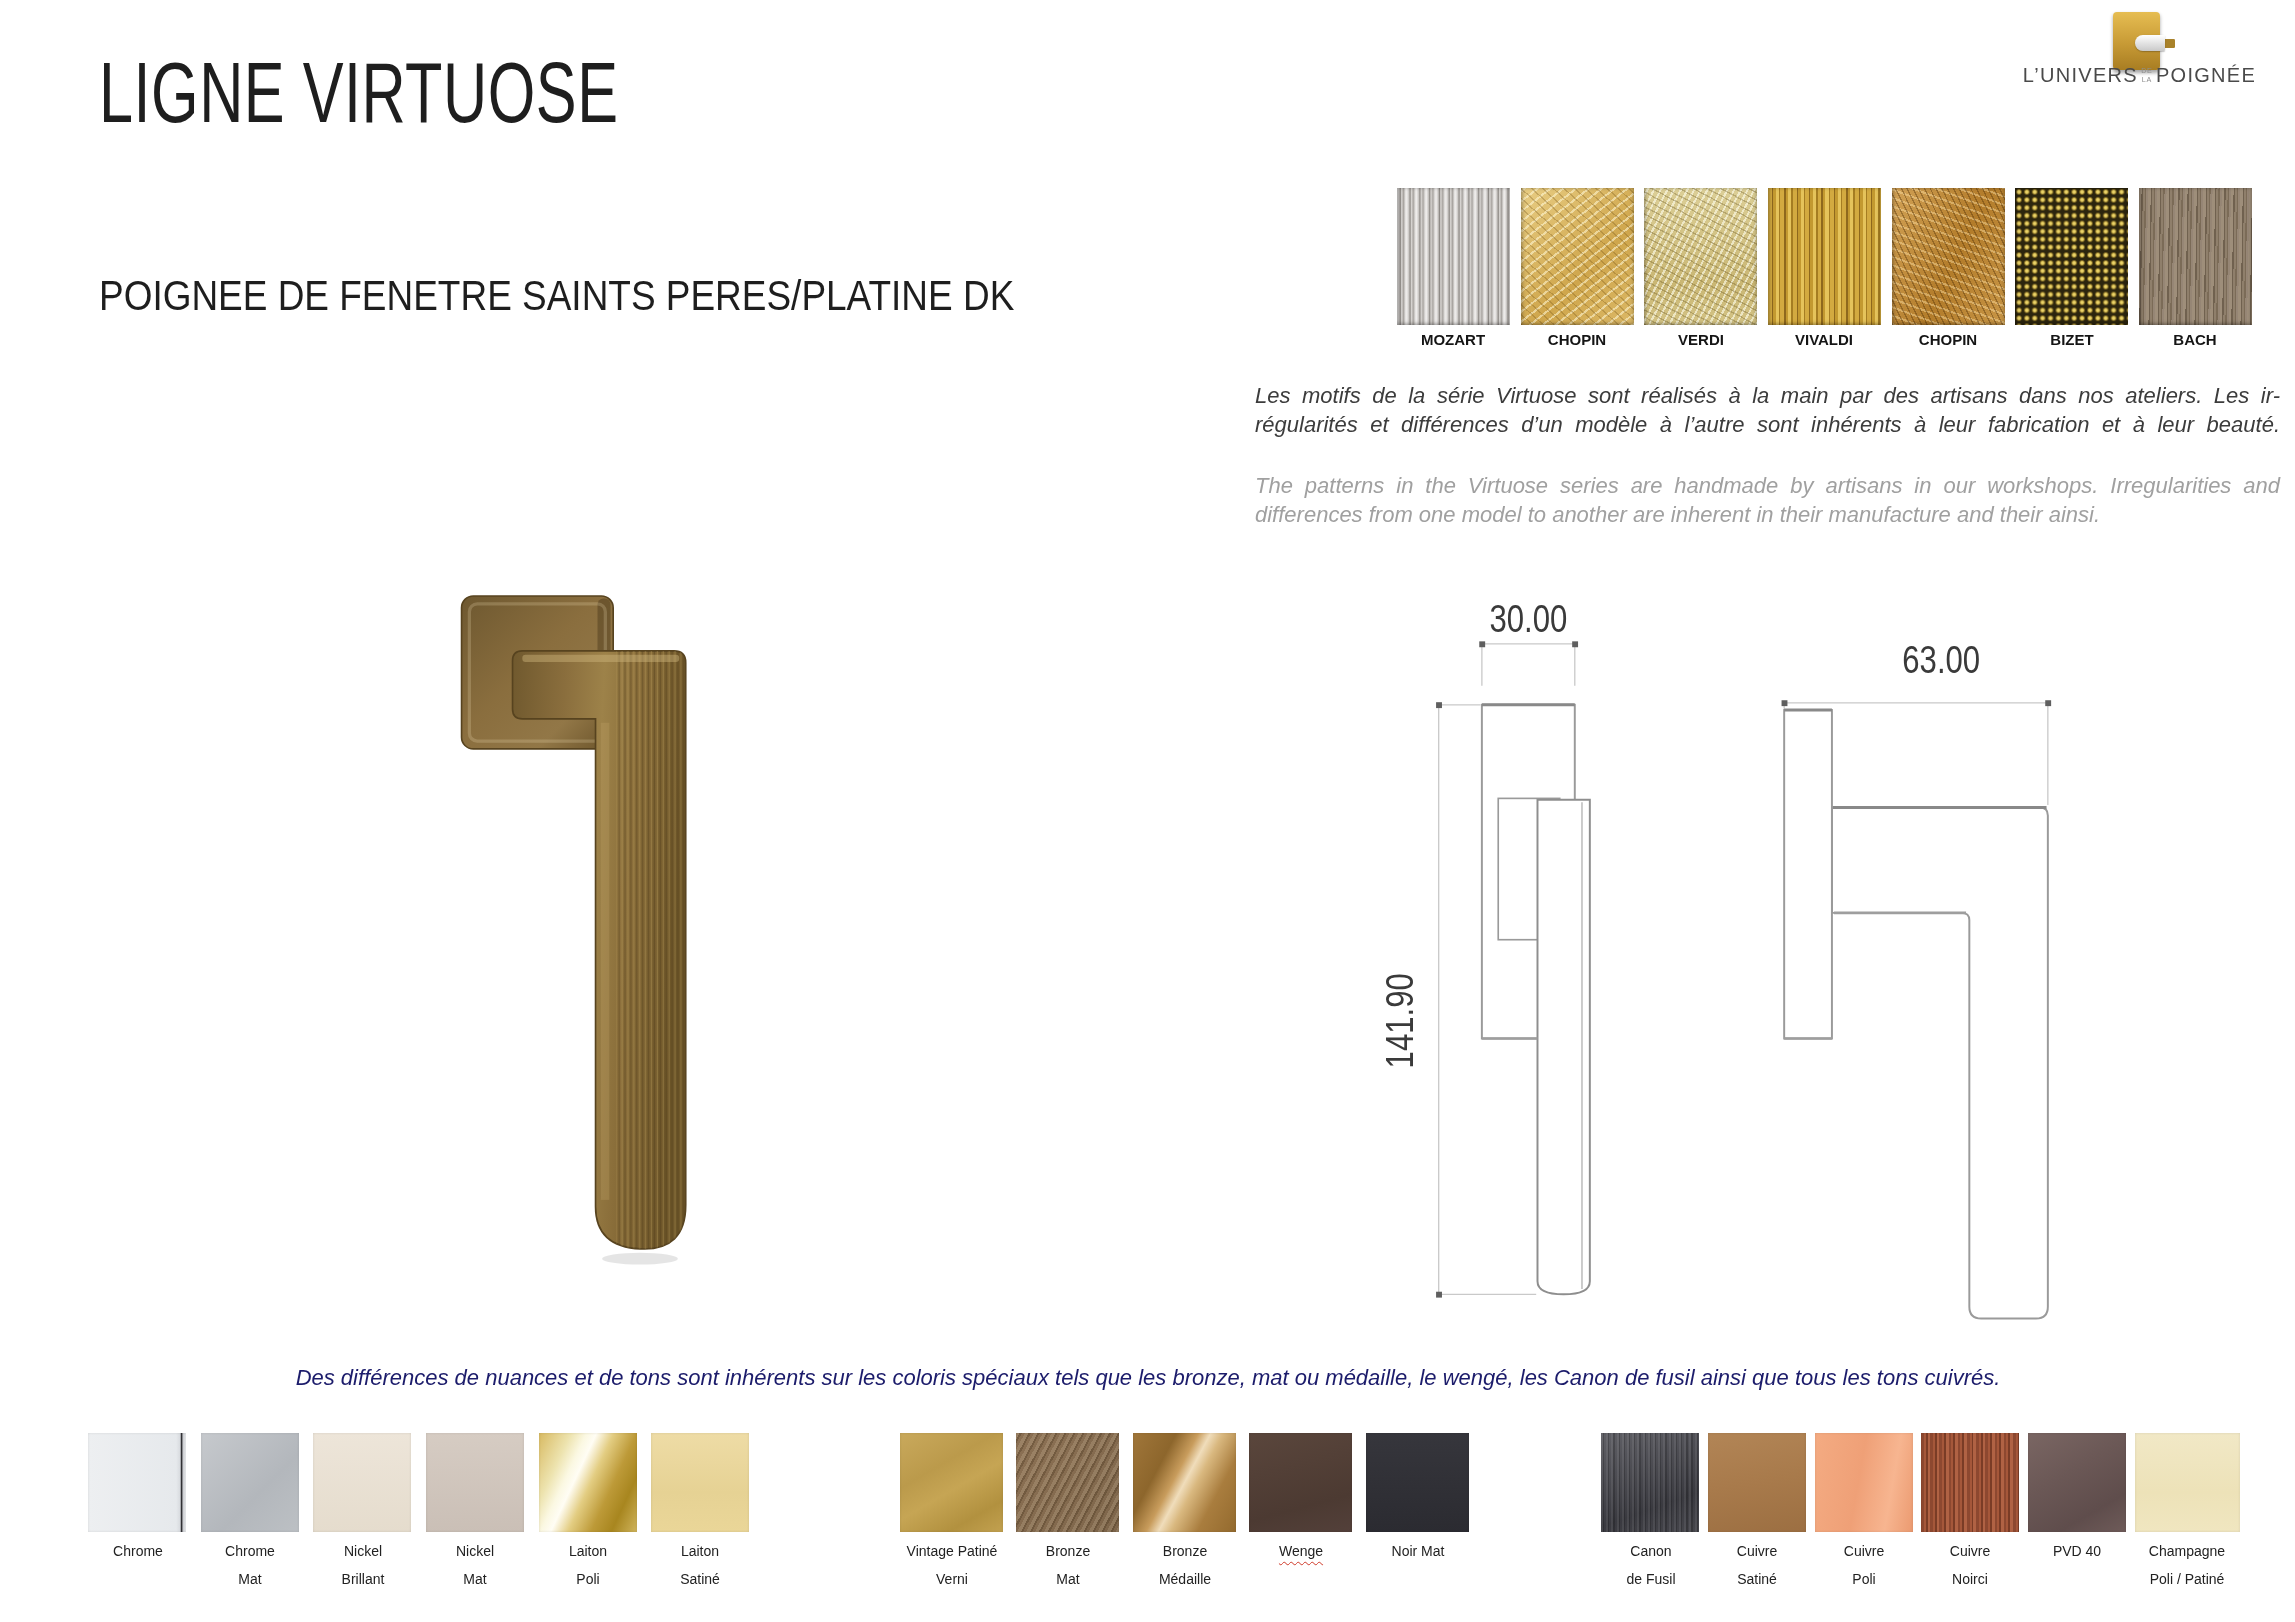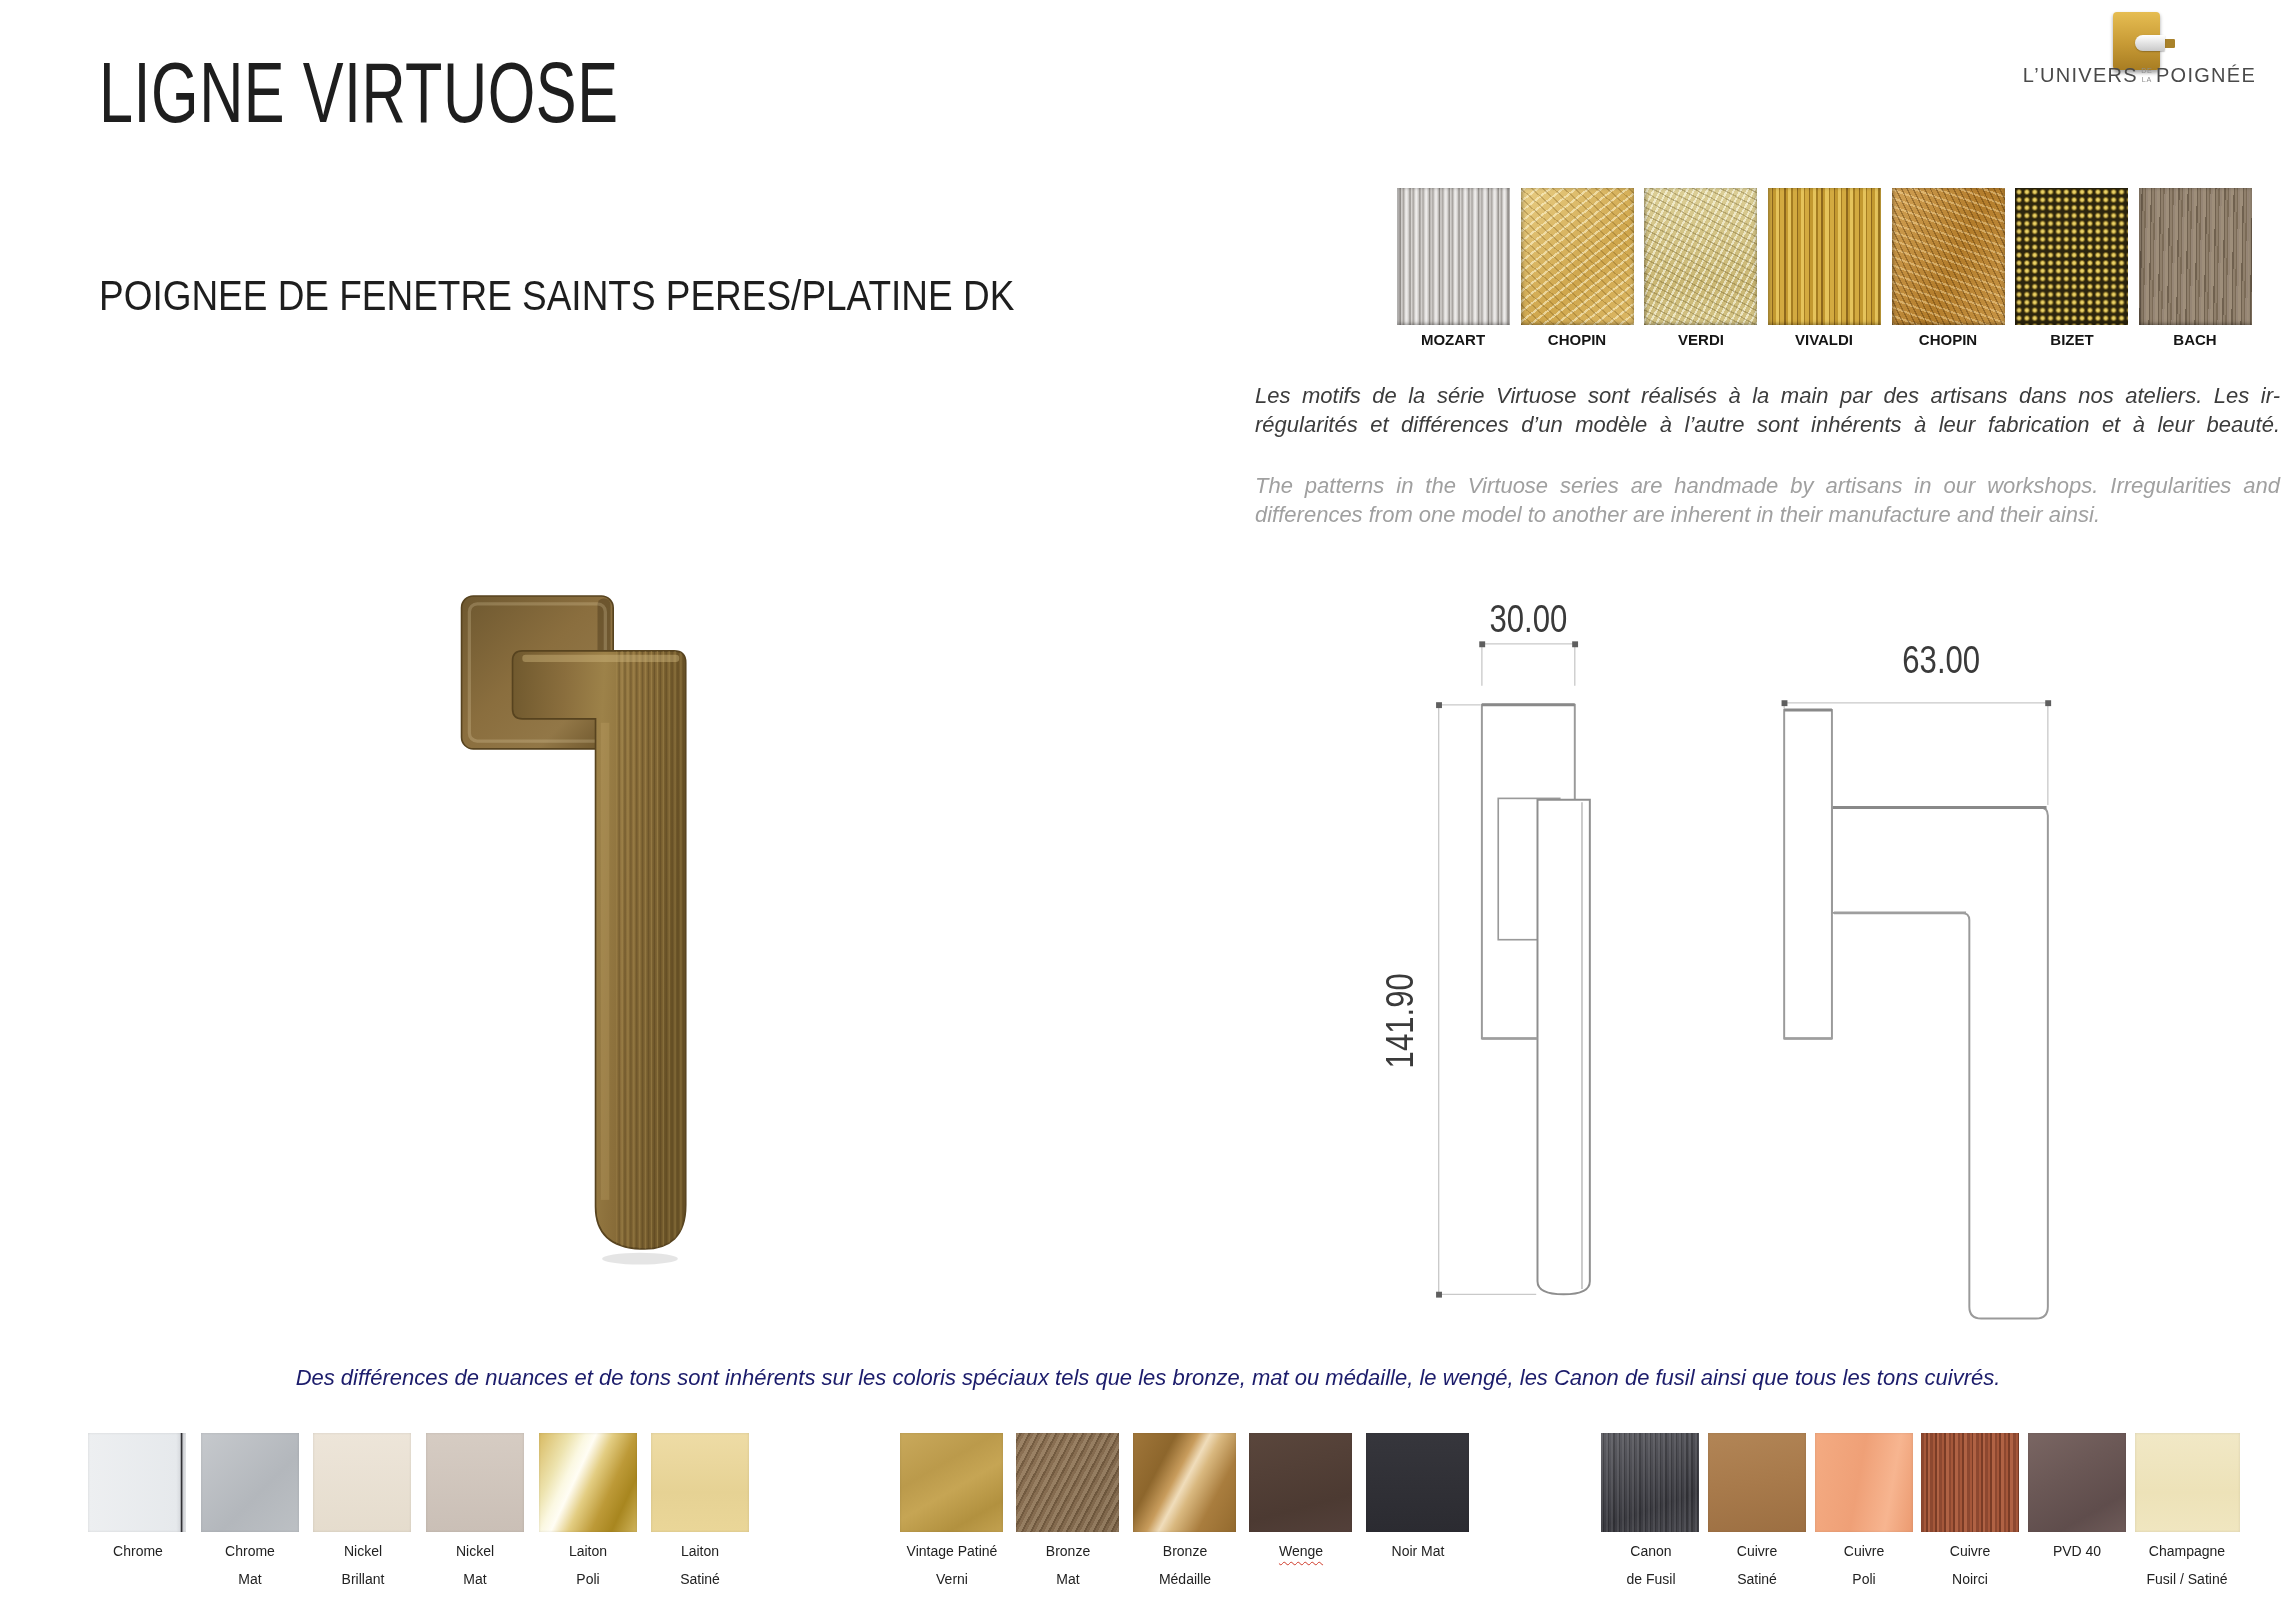--- a/index.html
+++ b/index.html
@@ -262,17 +262,17 @@
   <div class="f-lab" style="left:1888px">
       <div>Cuivre</div>
       <div>Noirci</div>
     </div>
   <div class="f-lab" style="left:1995px">
       <div>PVD 40</div>
       <div></div>
     </div>
   <div class="f-lab" style="left:2105px">
       <div>Champagne</div>
-      <div>Fusil / Satiné</div>
+      <div>Poli / Patiné</div>
     </div>
 
 </div>
 
 
 </body></html>

